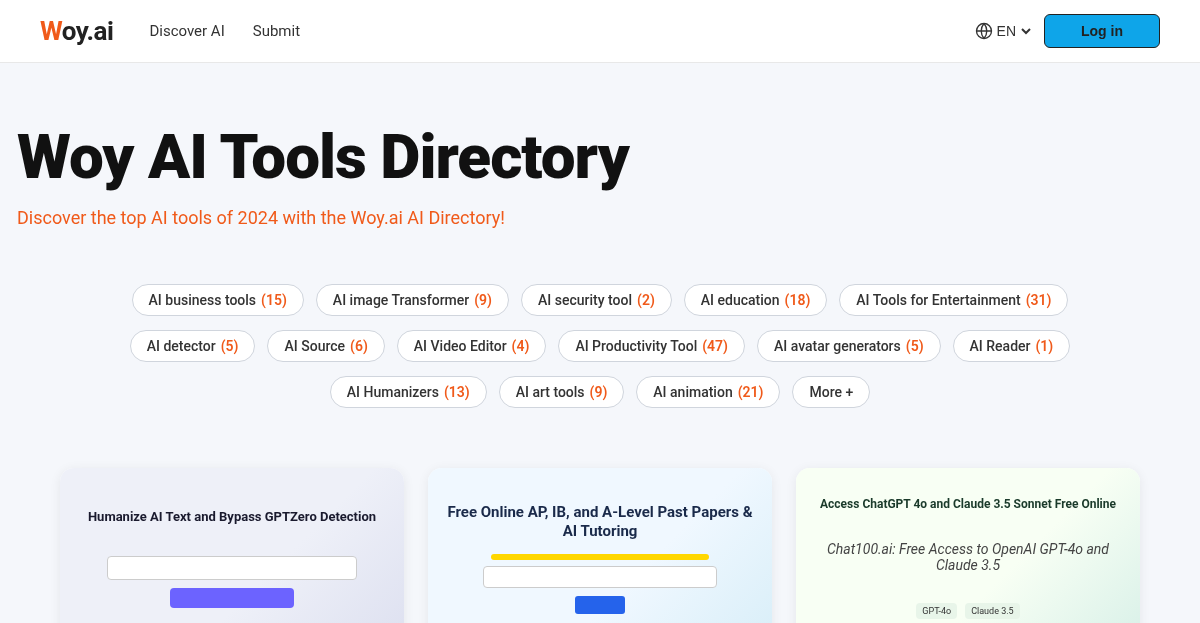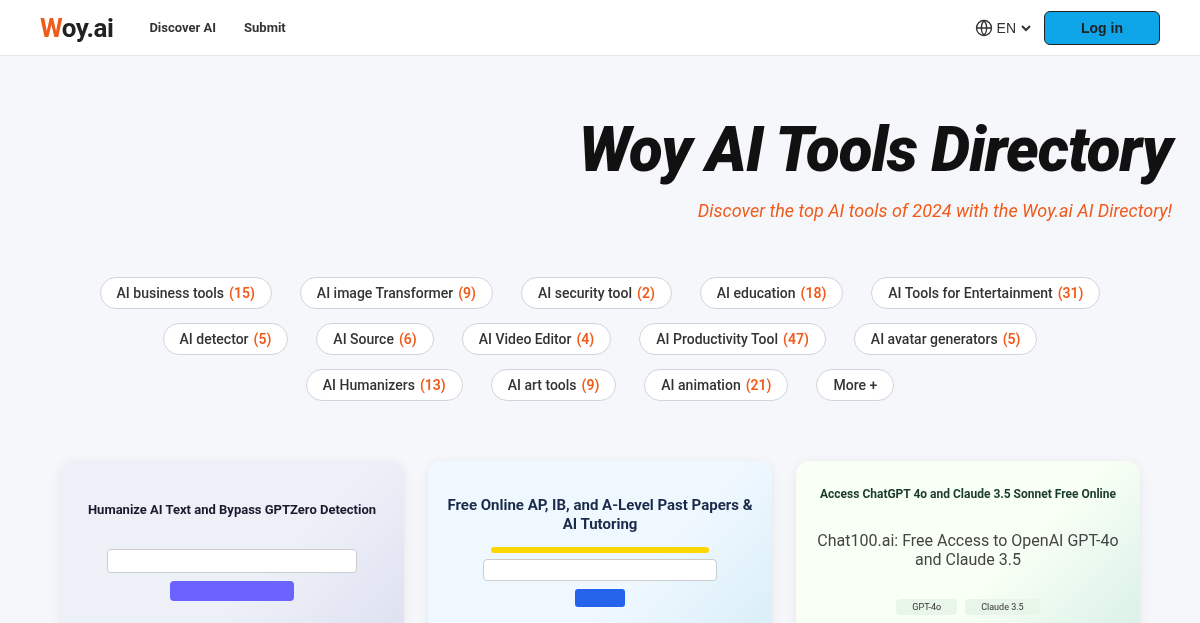--- a/index.html
+++ b/index.html
@@ -1,62 +1,61 @@
 <!DOCTYPE html>
 <html><head>
   <meta charset="utf-8">
   <style>
     * { margin: 0; padding: 0; box-sizing: border-box; }
     body { font-family: -apple-system, BlinkMacSystemFont, 'Segoe UI', Roboto, sans-serif; background: #fff; color: #222; }
 
     
     .navbar {
       display: flex; align-items: center; justify-content: space-between;
-      padding: 0 40px; height: 56px; border-bottom: 1px solid #e8e8e8;
+      padding: 0 40px; height: 63px; border-bottom: 1px solid #e8e8e8;
       background: #fff;
     }
     .nav-left { display: flex; align-items: center; gap: 36px; }
     .logo { font-size: 26px; font-weight: 700; color: #f05a1a; letter-spacing: -0.5px; }
     .logo span { color: #222; }
     .nav-links { display: flex; gap: 28px; }
-    .nav-link { font-size: 13px; color: #333; text-decoration: none; font-weight: 700; cursor: pointer; }
+    .nav-link { font-size: 15px; color: #333; text-decoration: none; font-weight: 400; cursor: pointer; }
     .nav-right { display: flex; gap: 12px; }
     .lang-btn {
       display: flex; align-items: center; gap: 4px;
       font-size: 14px; color: #333; background: none; border: none; cursor: pointer; font-weight: 500;
     }
     .globe-icon { width: 18px; height: 18px; }
     .login-btn {
       padding: 8px 36px; border: 1.5px solid #222; border-radius: 6px;
       background: #0ea5e9; font-size: 14px; font-weight: 600; cursor: pointer; color: #222;
     }
 
     
     .hero {
       background: #f5f7fb;
-      padding: 60px 28px 40px;
-      text-align: right;
-      font-style: italic;
+      padding: 60px 17px 40px;
+      text-align: left;
     }
     .hero-title {
       font-size: 62px; font-weight: 900; color: #111; line-height: 1.1;
       margin-bottom: 16px; letter-spacing: -1px;
     }
     .hero-subtitle {
       font-size: 18px; color: #f05a1a; font-weight: 400; margin-bottom: 16px;
     }
 
     
     .tags-section {
       background: #f5f7fb;
       padding: 0 40px 40px;
       display: flex; flex-direction: column; align-items: center; gap: 14px;
     }
     .tags-row {
-      display: flex; flex-wrap: wrap; justify-content: center; gap: 28px; align-items: flex-end;
+      display: flex; flex-wrap: wrap; justify-content: center; gap: 12px; align-items: flex-end;
     }
     .tag {
       display: inline-flex; align-items: center; gap: 5px;
       border: 1.5px solid #d0d5dd; border-radius: 20px;
       padding: 7px 16px; font-size: 14px; font-weight: 500;
       background: #fff; color: #333; cursor: pointer; white-space: nowrap;
     }
     .tag .count { color: #f05a1a; font-weight: 600; }
 
     
@@ -117,27 +116,27 @@
     .card3-inner {
       background: linear-gradient(135deg, #f8fff4 60%, #d8f0e8 100%);
       width: 100%; height: 100%; display: flex; flex-direction: column;
       align-items: center; justify-content: center; padding: 16px;
     }
     .card3-title {
       font-size: 12px; font-weight: 700; color: #1a3a2a; text-align: center;
       line-height: 1.3; margin-bottom: 28px;
     }
     .card3-subtitle {
-      font-size: 16px; color: #444; text-align: center; margin-bottom: 6px;
+      font-size: 14px; color: #444; text-align: center; margin-bottom: 6px; font-style: italic;
     }
     .card3-logos {
       display: flex; gap: 8px; align-items: center;
     }
     .card3-logo {
-      font-size: 9px; background: #e8f5e9; border-radius: 4px; padding: 3px 16px; color: #333; margin-top: 24px;
+      font-size: 9px; background: #e8f5e9; border-radius: 4px; padding: 3px 6px; color: #333; margin-top: 24px;
     }
   </style>
 </head>
 <body>
 
 <nav class="navbar">
   <div class="nav-left">
     <div class="logo">
       <span style="color:#f05a1a">W</span><span style="color:#222">oy.ai</span>
     </div>
@@ -204,20 +203,24 @@
         <span class="count">(4)</span>
       </div>
       <div class="tag">
         <span>AI Productivity Tool</span> 
         <span class="count">(47)</span>
       </div>
       <div class="tag">
         <span>AI avatar generators</span> 
         <span class="count">(5)</span>
       </div>
+      <div class="tag">
+        <span>AI Reader</span> 
+        <span class="count">(1)</span>
+      </div>
     </div>
   <div class="tags-row">
   <div class="tag">
         <span>AI Humanizers</span> 
         <span class="count">(13)</span>
       </div>
       <div class="tag">
         <span>AI art tools</span> 
         <span class="count">(9)</span>
       </div>

